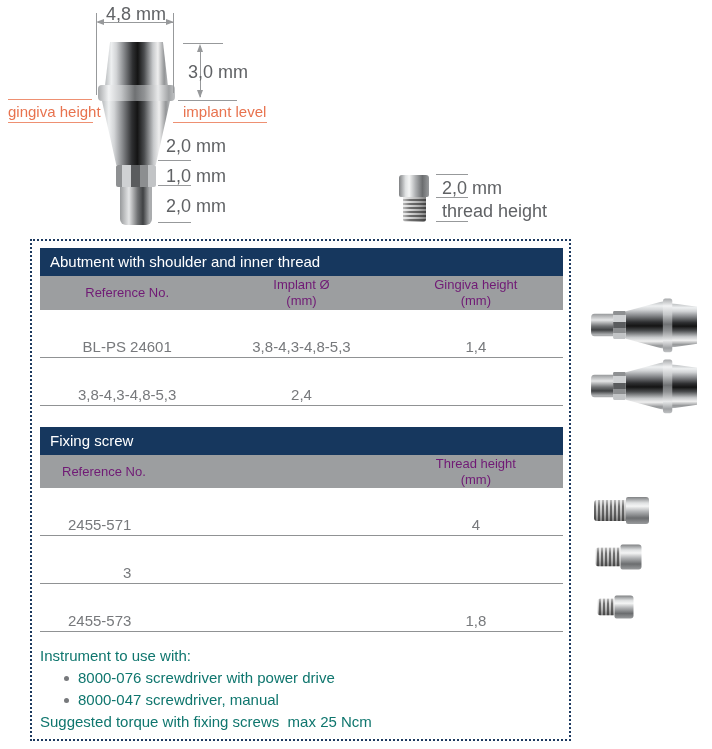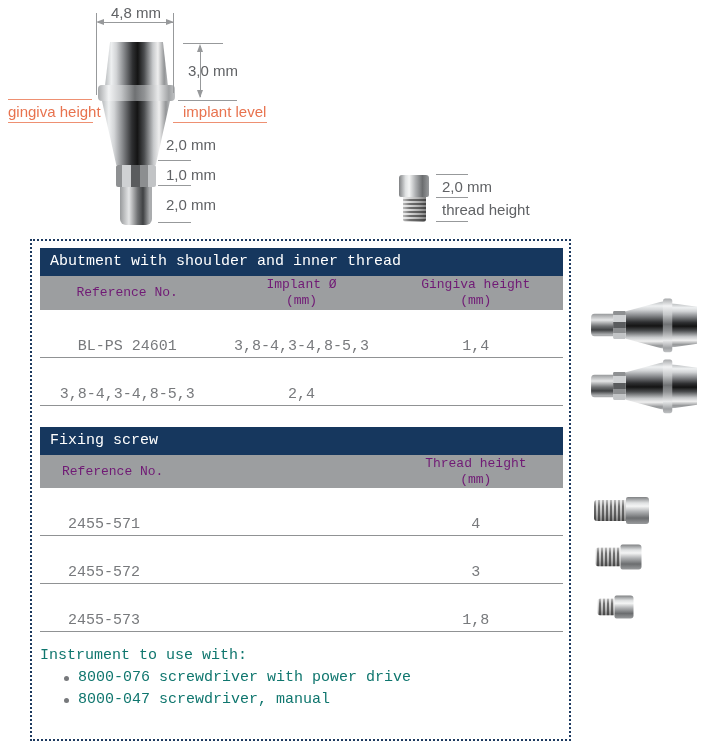--- a/index.html
+++ b/index.html
@@ -1,21 +1,21 @@
 <!DOCTYPE html>
 <html><head>
 <meta charset="utf-8">
 <style>
   * { margin:0; padding:0; box-sizing:border-box; }
   html,body { background:#ffffff; }
   body { font-family:"Liberation Sans", sans-serif; }
   .page { position:relative; width:712px; height:749px; background:#fff; overflow:hidden; }
 
   
-  .dim-text { position:absolute; font-size:15px; color:#606265; white-space:nowrap; }
+  .dim-text { position:absolute; font-size:18px; color:#606265; white-space:nowrap; }
   .o-text   { position:absolute; font-size:15px; color:#e8734f; white-space:nowrap; }
   .g-line   { position:absolute; border-top:1px solid #97999b; height:0; }
   .g-vline  { position:absolute; border-left:1px solid #97999b; width:0; }
   .o-line   { position:absolute; border-top:1px solid #ee9072; height:0; }
 
   
   .arr { position:absolute; width:0; height:0; }
   .arr-l { border-top:3.5px solid transparent; border-bottom:3.5px solid transparent; border-right:8px solid #97999b; }
   .arr-r { border-top:3.5px solid transparent; border-bottom:3.5px solid transparent; border-left:8px solid #97999b; }
   .arr-u { border-left:3.5px solid transparent; border-right:3.5px solid transparent; border-bottom:8px solid #97999b; }
@@ -44,21 +44,21 @@
     background:linear-gradient(90deg,#7f8183,#dfe1e2 22%,#f4f5f5 34%,#aeb0b2 55%,#6b6d6f 78%,#999b9d); }
   .screw-thread {
     background:
       linear-gradient(90deg,rgba(255,255,255,.55) 0%,rgba(255,255,255,0) 30%,rgba(0,0,0,.20) 70%,rgba(0,0,0,.40) 100%),
       repeating-linear-gradient(180deg,#d8d8d8 0 2px,#707070 2px 4px);
     border-radius:0 0 3px 3px; }
   .screw-rot { transform:rotate(90deg); }
 
   
   .panel { position:absolute; left:30px; top:239px; width:541px; height:502px;
-    border:2px dotted #1d3a60; padding:7px 6px 0 8px;font-family:Liberation Mono, monospace; }
+    border:2px dotted #1d3a60; padding:7px 6px 0 8px; }
   .tbl-title { background:#16375e; color:#ffffff; font-size:15px; height:28px;
     line-height:28px; padding-left:10px; }
   .tbl-head { background:#9c9ea0; display:flex; color:#701a75; font-size:13px; line-height:16px; }
   .t1 .tbl-head { height:34px; }
   .t2 .tbl-head { height:33px; }
   .th { width:33.333%; display:flex; flex-direction:column; align-items:center; justify-content:center; text-align:center; }
   .th-ref2 { flex:1; width:auto; align-items:flex-start; padding-left:22px; text-align:left; }
   .tr { display:flex; height:48px; align-items:center; border-bottom:1px solid #909294;
     color:#77797c; font-size:15px; }
   .td { width:33.333%; text-align:center;margin-top:26px; }
@@ -159,39 +159,39 @@
         <div class="th">
           <span>Thread height</span>
           <span>(mm)</span>
         </div>
       </div>
       <div class="tr">
         <div class="td td-ref2">2455-571</div>
         <div class="td">4</div>
       </div>
       <div class="tr">
-        <div class="td td-ref2">2455-572</div>
         <div class="td">3</div>
       </div>
       <div class="tr">
         <div class="td td-ref2">2455-573</div>
         <div class="td">1,8</div>
       </div>
     </div>
 
     <div class="notes">
       <div class="note-line">Instrument to use with:</div>
       <div class="note-line note-bullet">
         <span class="dot"></span>
         <span>8000-076 screwdriver with power drive</span>
       </div>
       <div class="note-line note-bullet">
         <span class="dot"></span>
         <span>8000-047 screwdriver, manual</span>
       </div>
+      <div class="note-line pre">Suggested torque with fixing screws  max 25 Ncm</div>
     </div>
   </div>
 
   <div class="abutment abutment-sm" style="left:605px; top:231px;">
     <i class="ab-cone-top"></i>
     <i class="ab-flange"></i>
     <i class="ab-cone-mid"></i>
     <i class="ab-hex"></i>
     <i class="ab-tip"></i>
   </div>

